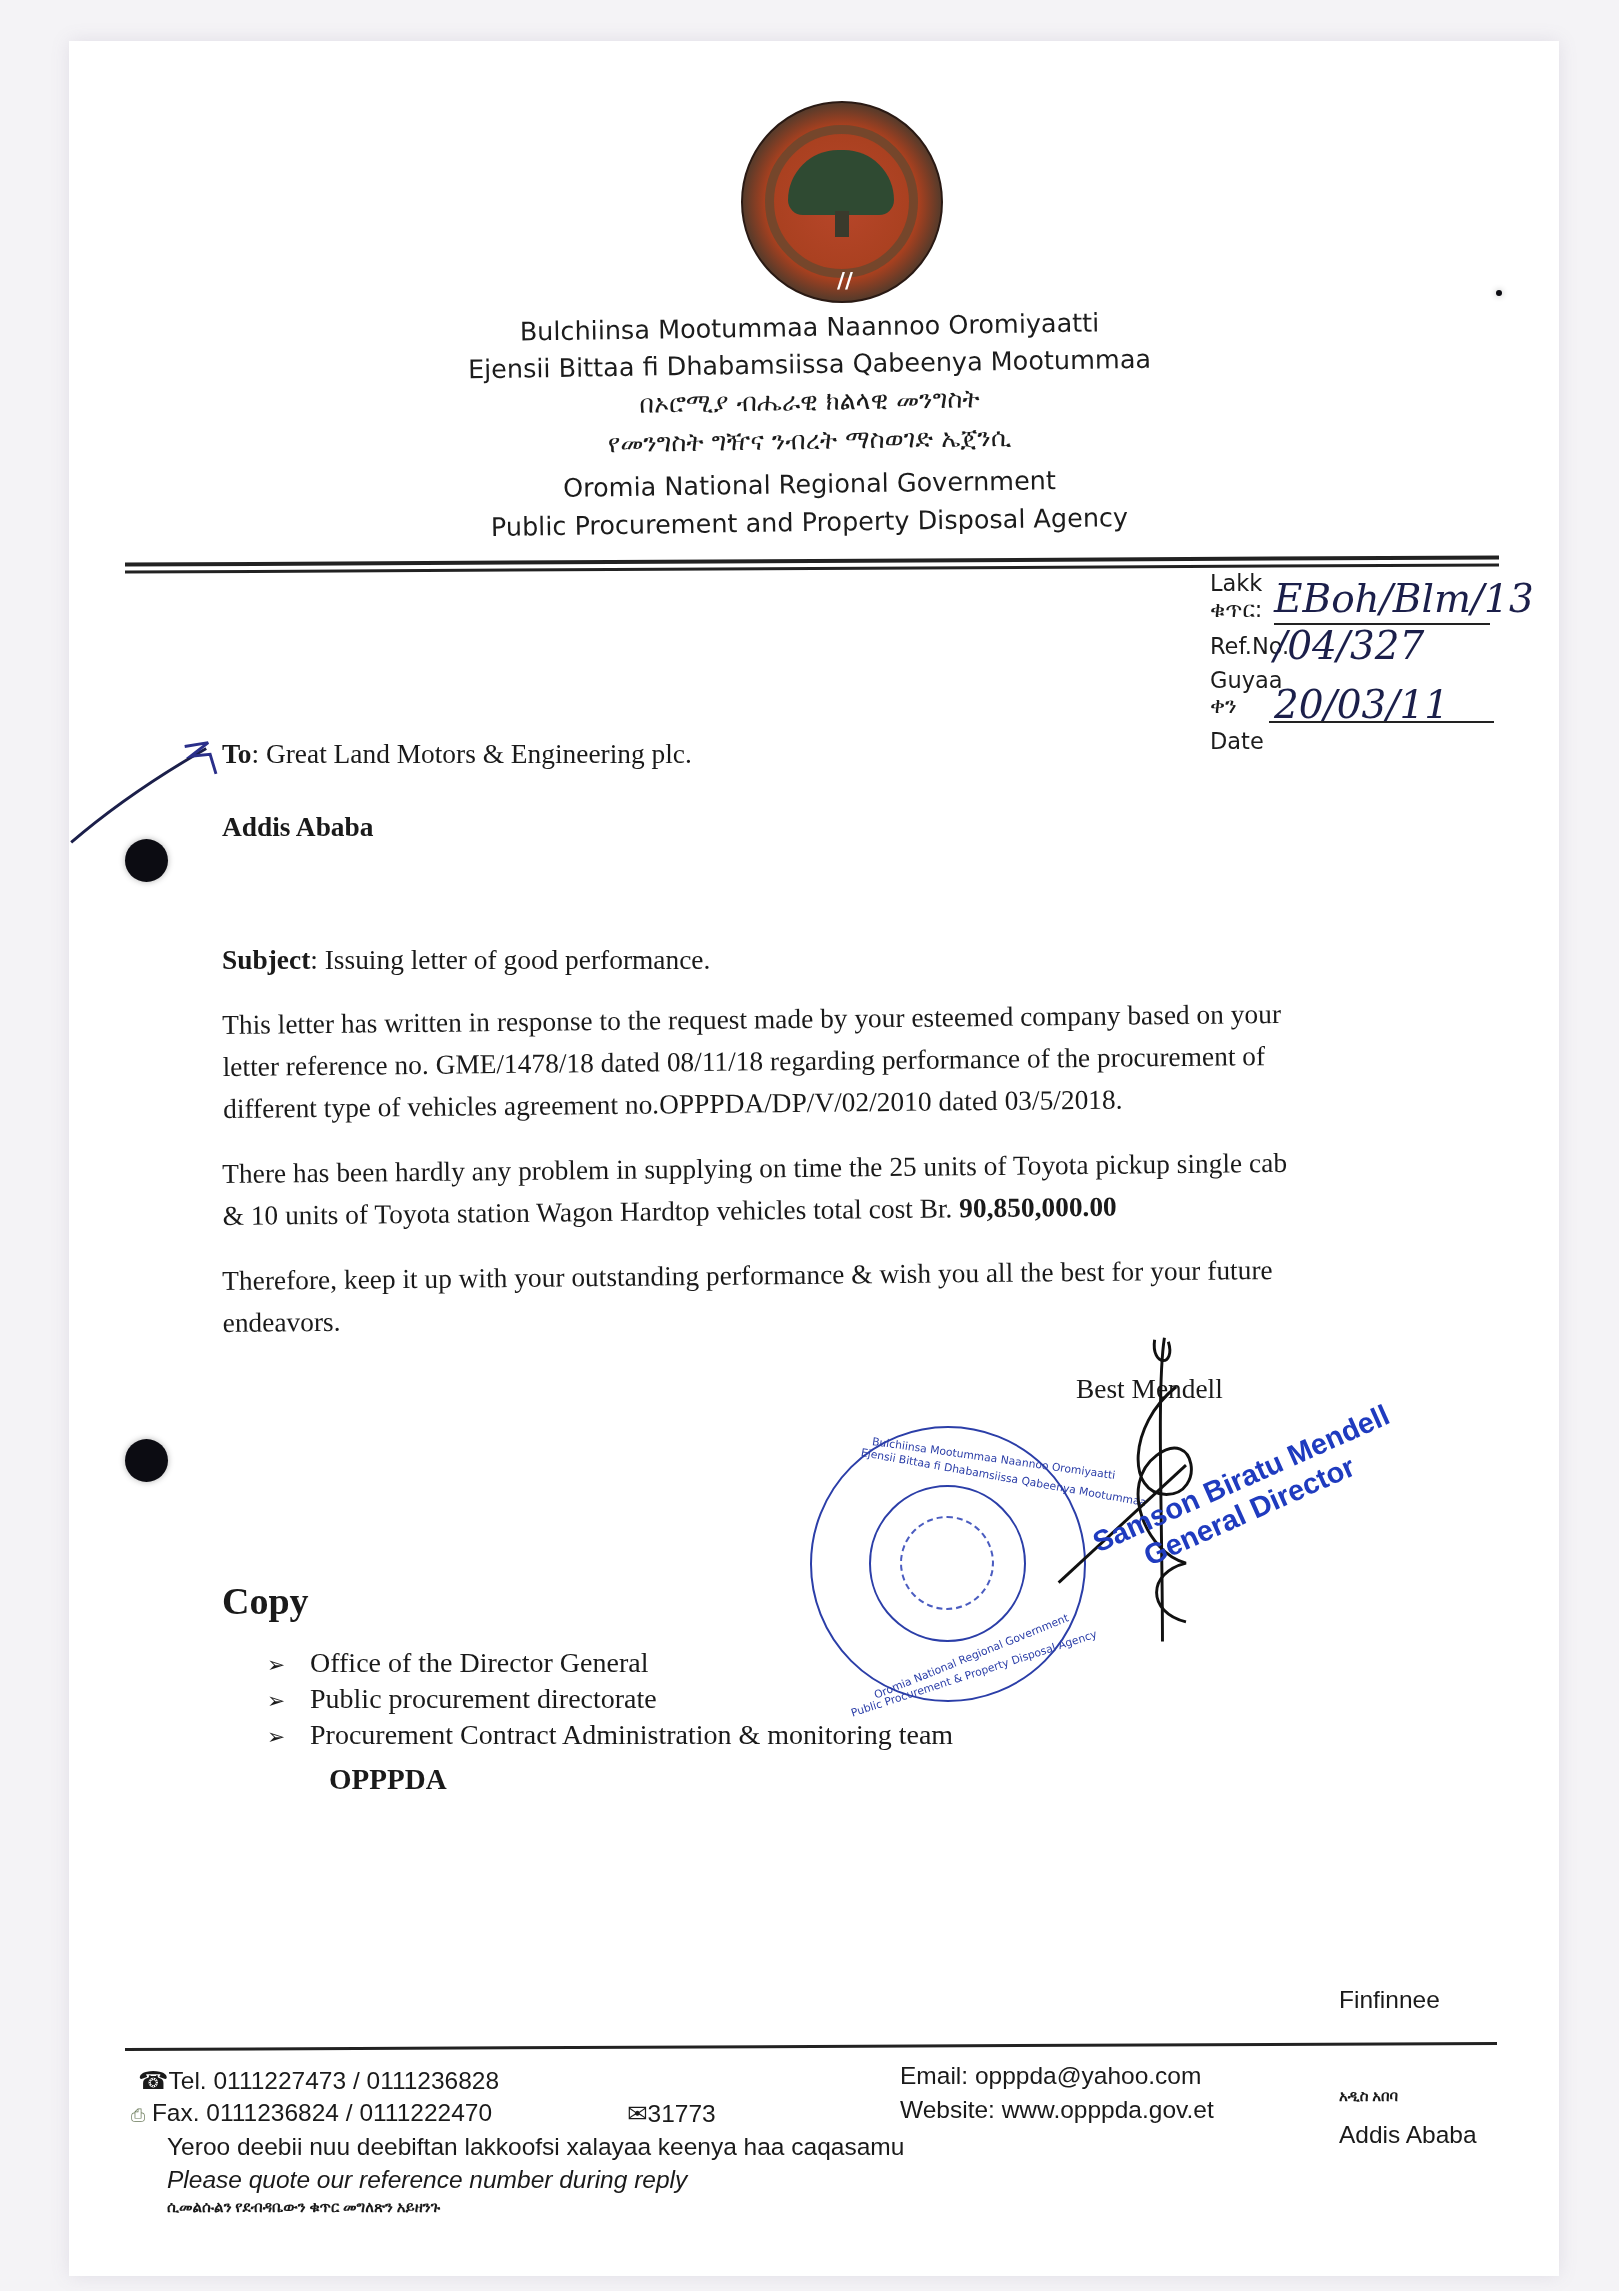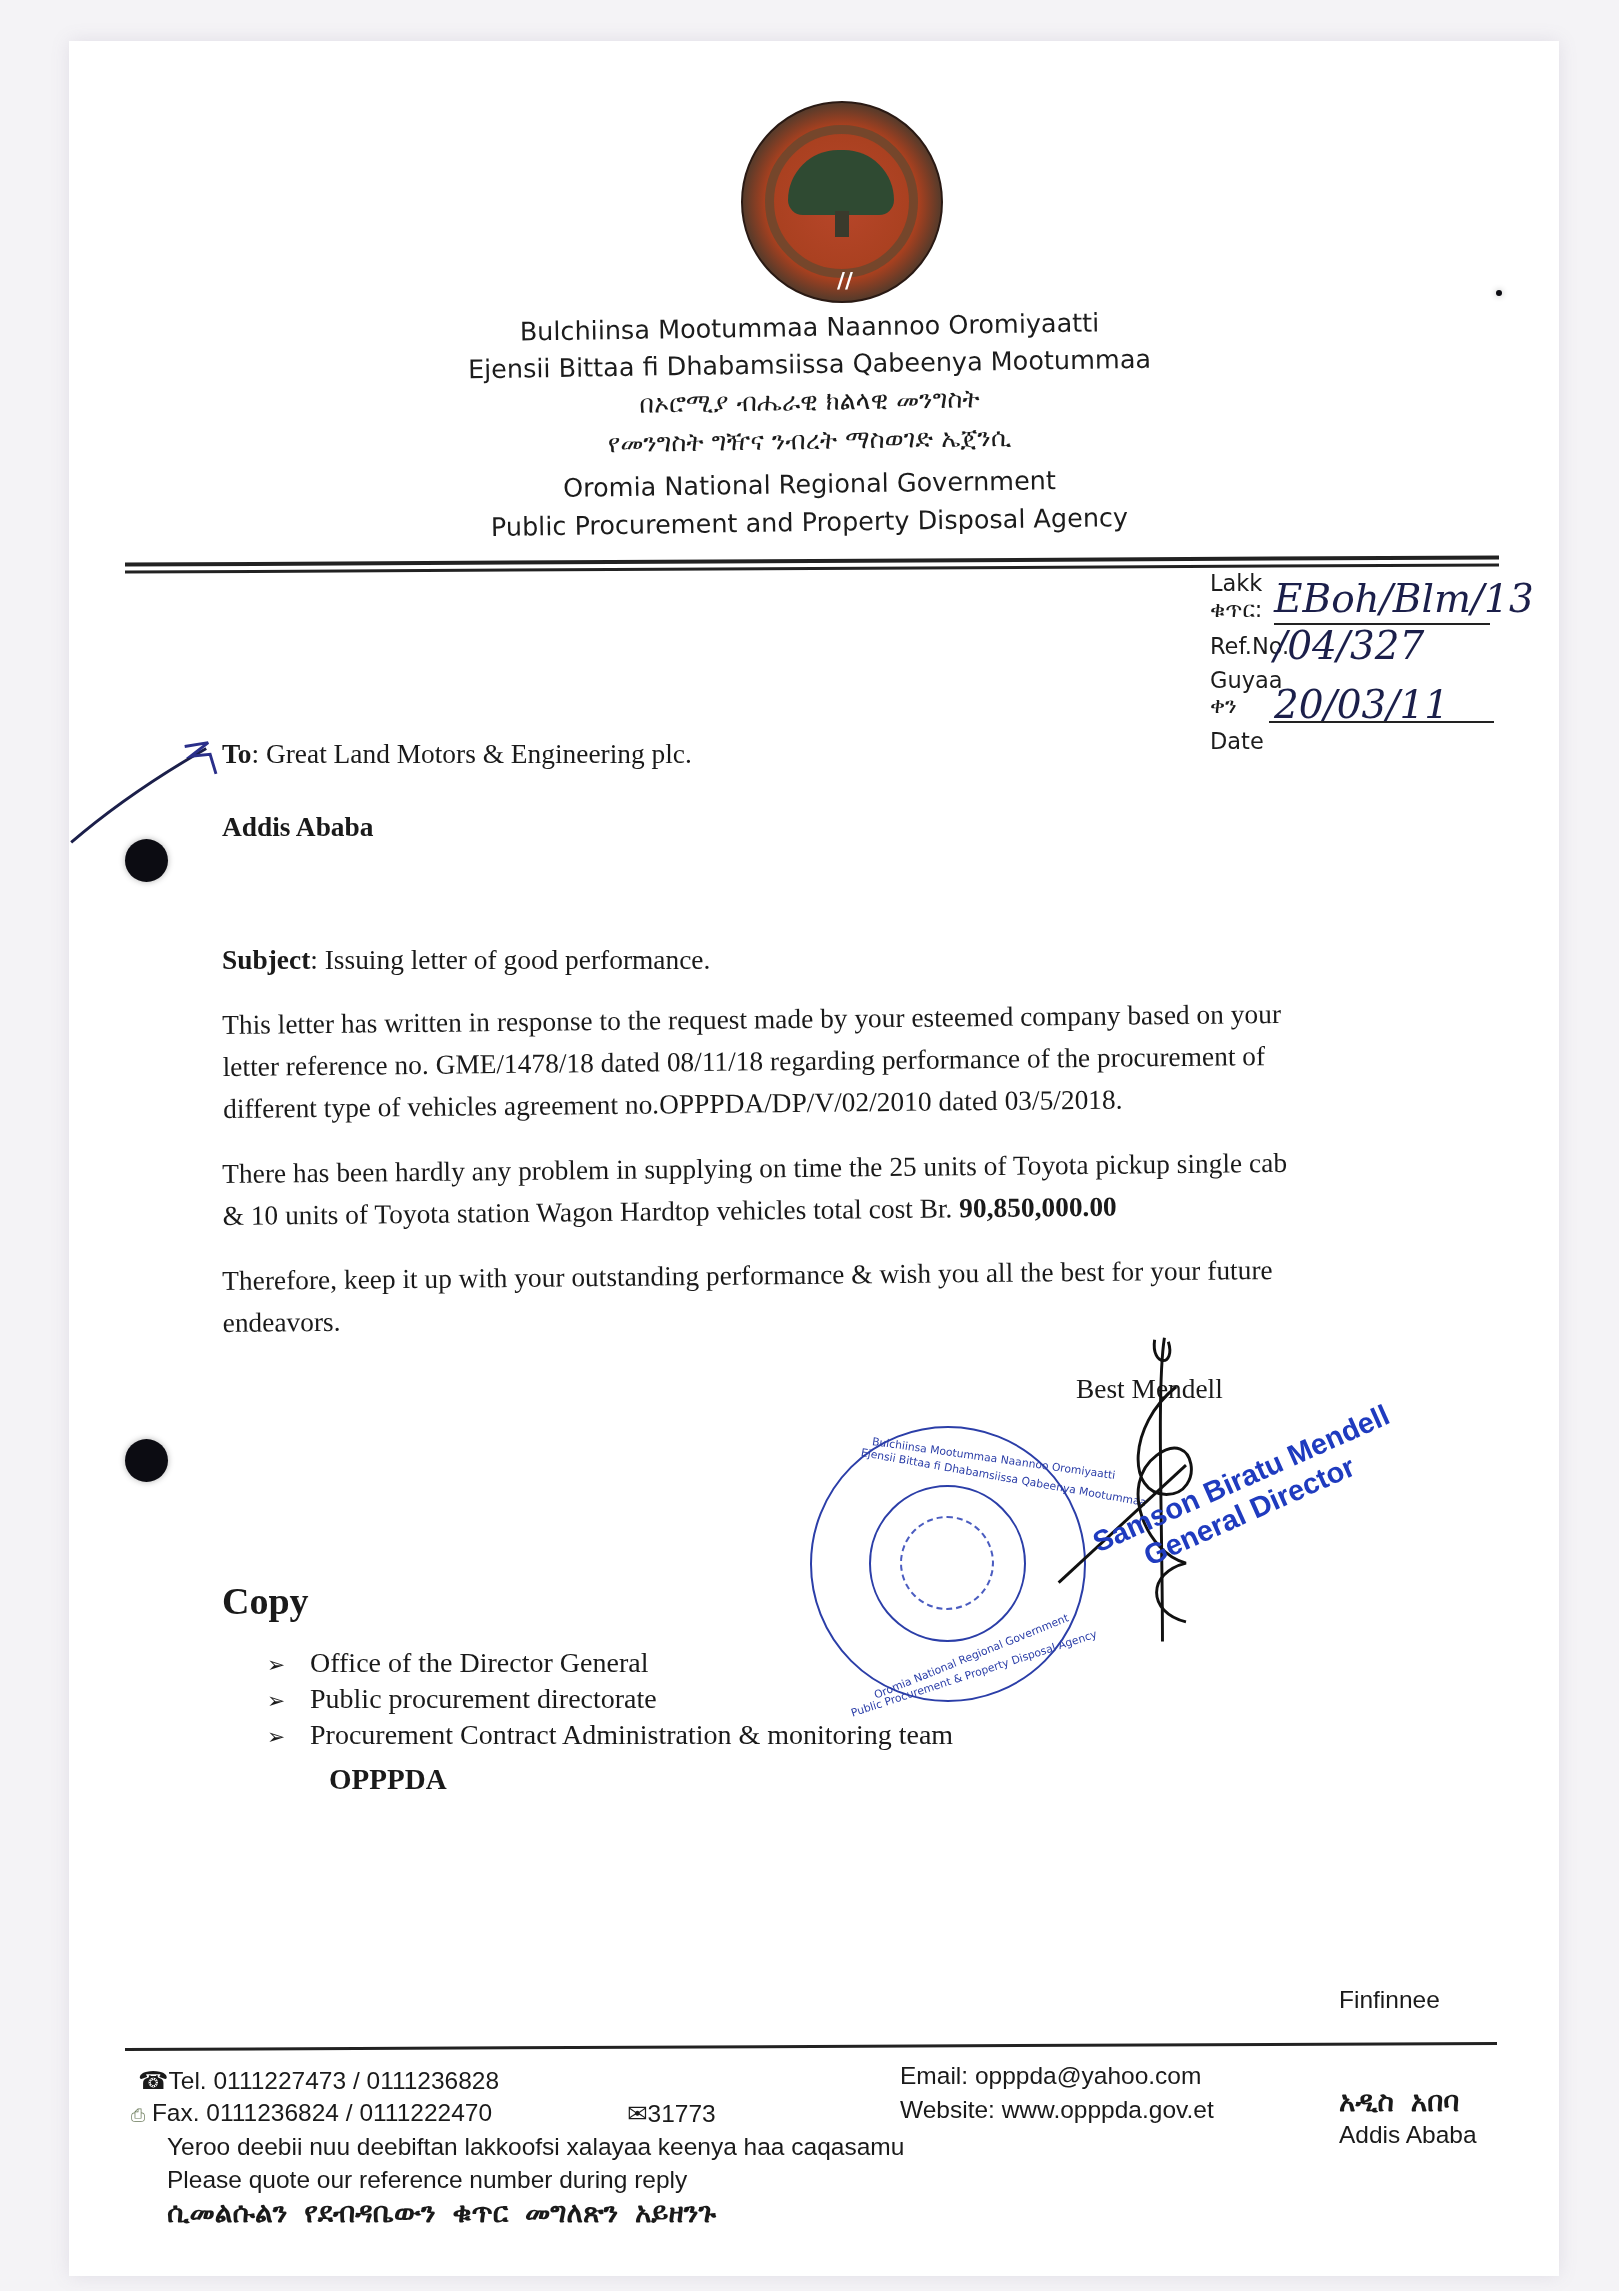--- a/index.html
+++ b/index.html
@@ -70,21 +70,21 @@
     left: 1088px; top: 1529px; color: #1f3bbf; font-family: "Liberation Sans", sans-serif; font-weight: bold;
     font-size: 29px; transform: rotate(-24deg); transform-origin: left top; line-height: 33px;
   }
 
   
   .copy-item { position: absolute; left: 267px; font-size: 28px; color: #1a1a1a; }
   .copy-item .arrow { display: inline-block; width: 43px; font-family: "DejaVu Sans", sans-serif; font-size: 21.6px; }
 
   
   .foot { font-family: "Liberation Sans", sans-serif; font-size: 24.5px; color: #1a1a1a; position: absolute; white-space: nowrap; }
-  .foot-ge { font-family: Liberation Mono, monospace; font-size: 28px; font-weight: bold; }
+  .foot-ge { font-family: Liberation Serif, serif; font-size: 15px; font-weight: bold; }
 </style>
 </head>
 <body>
 
 <div class="page"></div>
 
 <div class="abs logo">
   <div class="ring"></div>
   <div class="tree"></div>
   <div class="trunk"></div>
@@ -184,21 +184,21 @@
 <div class="foot" style="left:138px; top:2066px;text-align:center;">
   <span style="font-family:'DejaVu Sans',sans-serif;">☎</span><span>Tel. 0111227473 / 0111236828</span>
 </div>
 <div class="foot" style="left:131px; top:2099px;">
   <span style="font-family:'DejaVu Sans',sans-serif; color:#6a7a5a; font-size:17.6px;">⎙</span> <span>Fax. 0111236824 / 0111222470</span>
 </div>
 <div class="foot" style="left:627px; top:2099px;">
   <span style="font-family:'DejaVu Sans',sans-serif;">✉</span><span>31773</span>
 </div>
 <div class="foot" style="left:167px; top:2133px;text-align:center;">Yeroo deebii nuu deebiftan lakkoofsi xalayaa keenya haa caqasamu</div>
-<div class="foot" style="left:167px; top:2166px;">Please quote our reference number during reply</div>
+<div class="foot" style="left:167px; top:2166px;font-style:italic;">Please quote our reference number during reply</div>
 <div class="foot foot-ge" style="left:167px; top:2199px;">ሲመልሱልን የደብዳቤውን ቁጥር መግለጽን አይዘንጉ</div>
 
 <div class="foot" style="left:900px; top:2062px;">Email: opppda@yahoo.com</div>
 <div class="foot" style="left:900px; top:2096px;">Website: www.opppda.gov.et</div>
 
 <div class="foot" style="left:1339px; top:1986px;">Finfinnee</div>
 <div class="foot foot-ge" style="left:1339px; top:2088px;">አዲስ አበባ</div>
 <div class="foot" style="left:1339px; top:2121px;">Addis Ababa</div>
 
 

